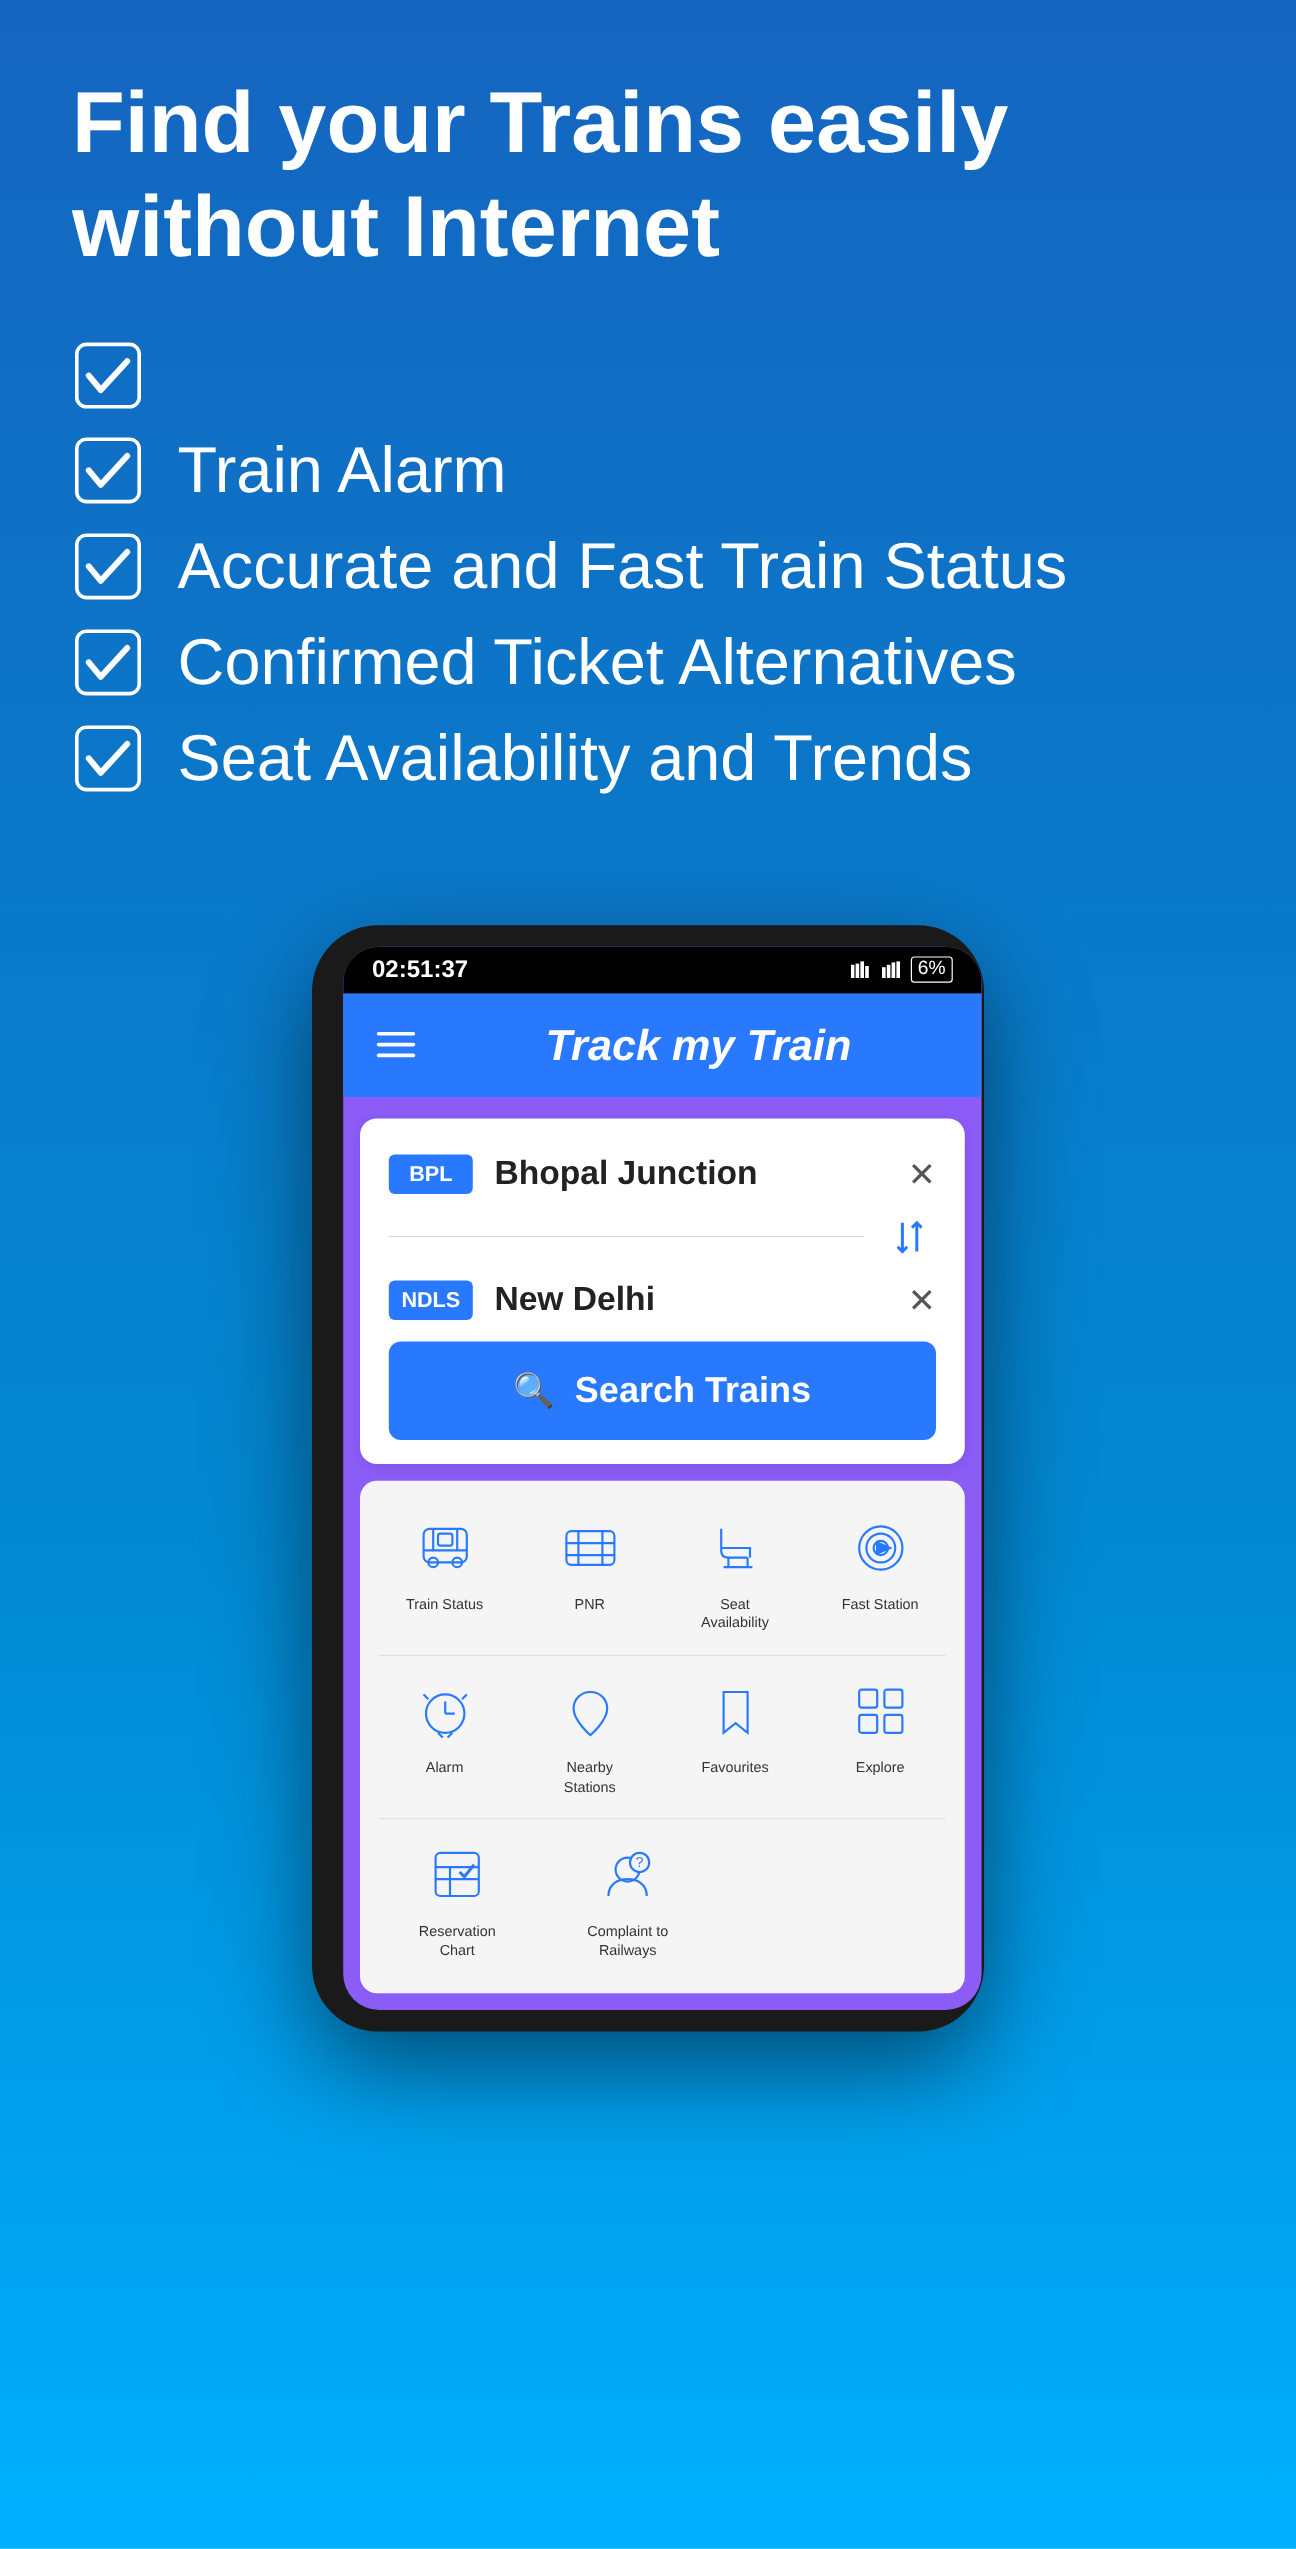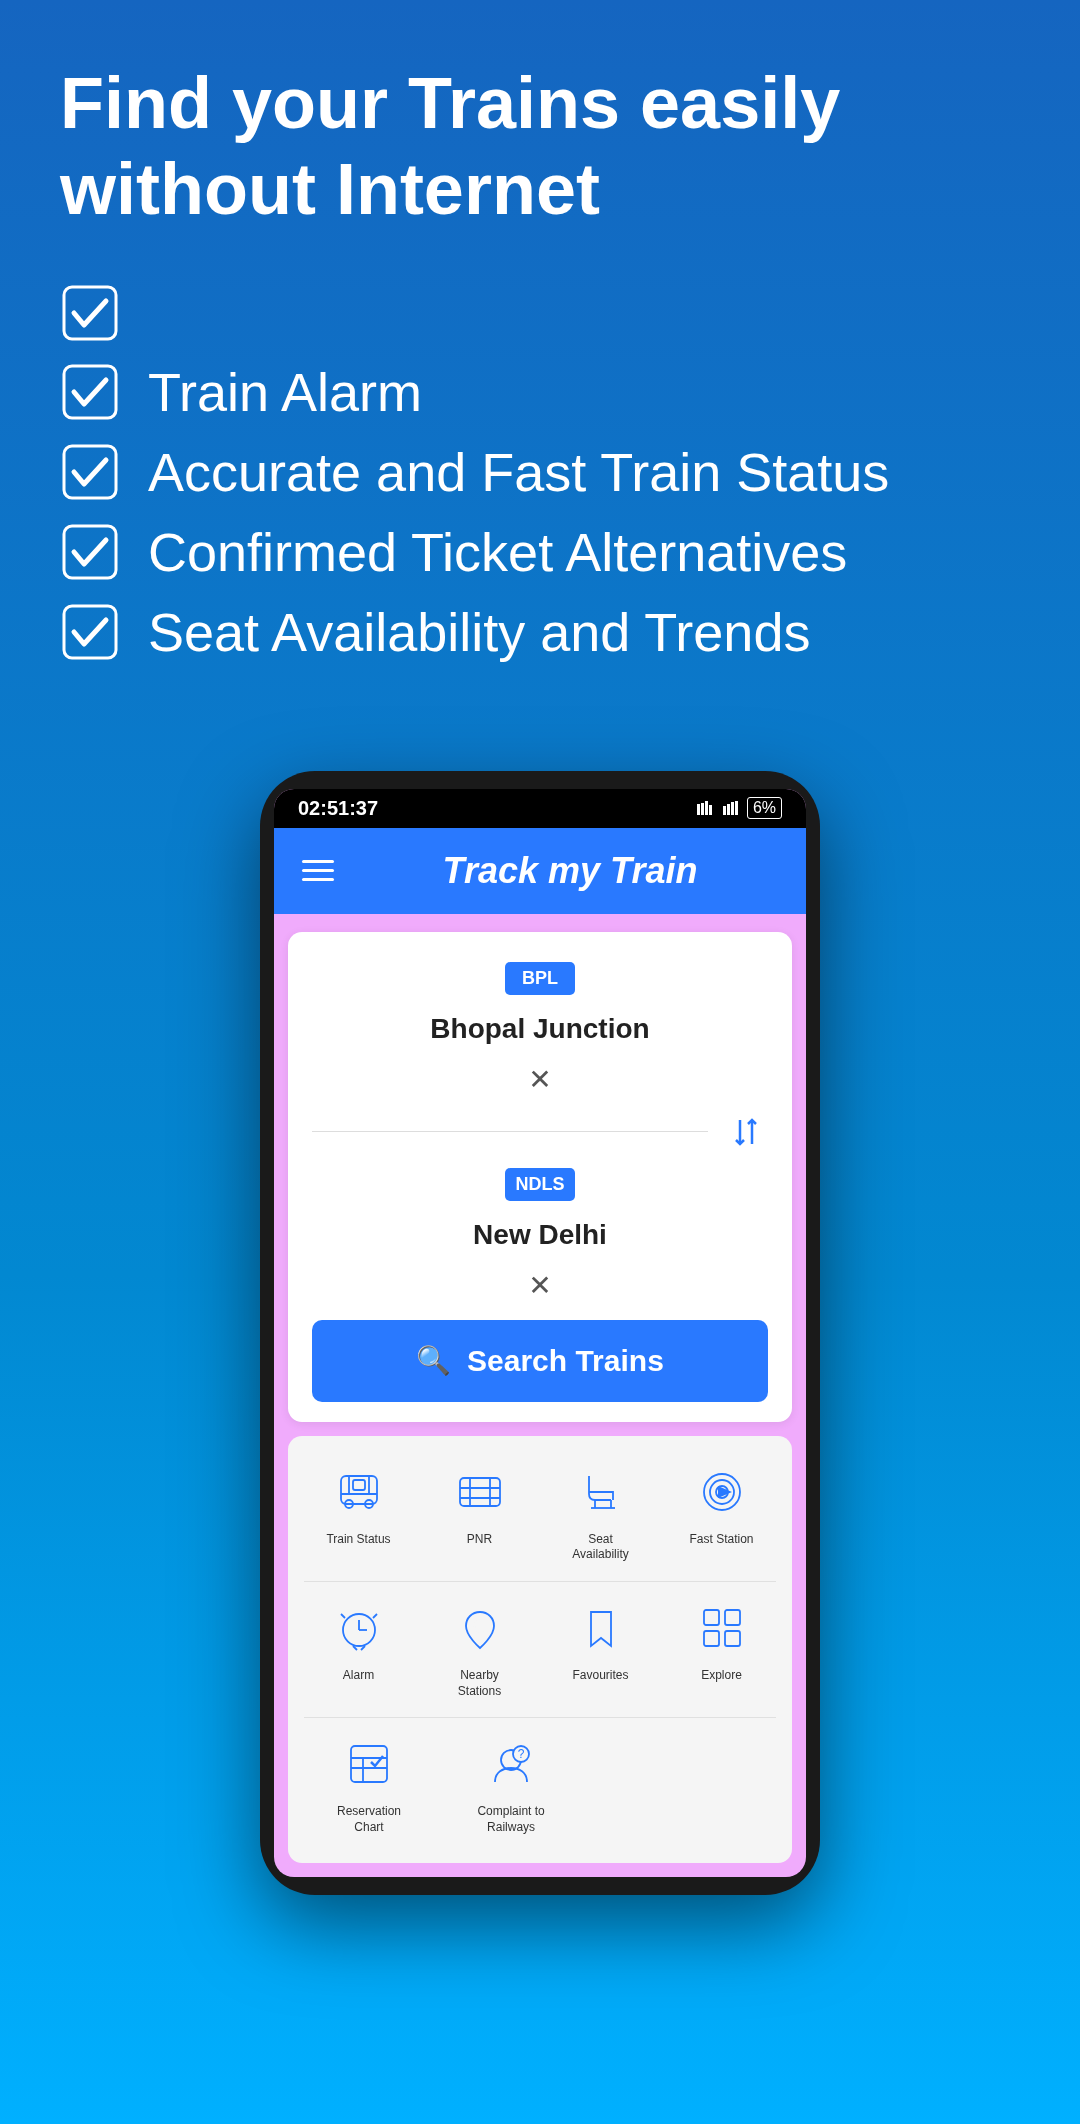--- a/index.html
+++ b/index.html
@@ -55,23 +55,24 @@
     .phone-outer {
       width: 560px;
       background: #1a1a1a;
       border-radius: 55px;
       padding: 18px 14px;
       box-shadow: 0 30px 80px rgba(0,0,0,0.5);
       position: relative;
     }
     .phone-inner {
       width: 100%;
-      background: #f0abfc;
-      border-radius: 20px;
+      background: #8b5cf6;
+      border-radius: 30px;
       overflow: hidden;
+      margin-left: 12px;
     }
 
     
     .status-bar {
       background: #000;
       color: #fff;
       display: flex;
       justify-content: space-between;
       align-items: center;
       padding: 8px 24px;
@@ -117,21 +118,20 @@
       margin: 18px 14px 0 14px;
       border-radius: 14px;
       padding: 20px 24px;
       box-shadow: 0 2px 10px rgba(0,0,0,0.08);
     }
     .station-row {
       display: flex;
       align-items: center;
       padding: 10px 0;
       gap: 18px;
-      flex-direction: column;
     }
     .station-code {
       background: #2979FF;
       color: #fff;
       font-size: 18px;
       font-weight: 700;
       padding: 6px 10px;
       border-radius: 5px;
       min-width: 70px;
       text-align: center;

